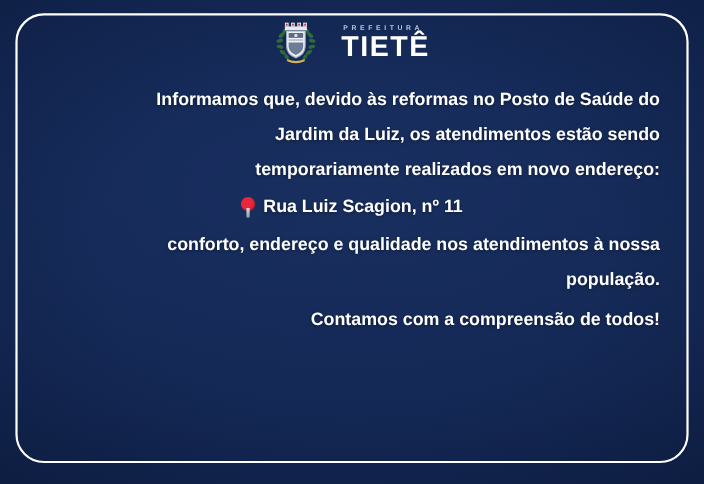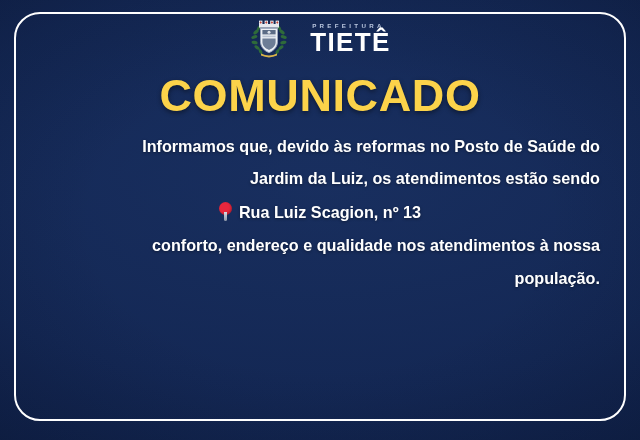--- a/index.html
+++ b/index.html
@@ -258,34 +258,35 @@
           <path d="M12 35.6 Q20 39.4 28 35.6 L28 37.6 Q20 41.2 12 37.6 Z" fill="#d9b44a"></path>
         </svg>
       </span>
 
       <span class="logo-text">
         <span class="logo-pref">PREFEITURA</span>
         <span class="logo-tiete">TIETÊ</span>
       </span>
     </div>
 
-    <div class="headline">COMUNICADO</div>
 
     <div class="body-block">
 
       <p class="body-line">Informamos que, devido às reformas no Posto de Saúde do</p>
       <p class="body-line">Jardim da Luiz, os atendimentos estão sendo</p>
+      <p class="body-line">temporariamente realizados em novo endereço:</p>
 
       <p class="body-line addr-line">
         <span class="pin">
           <span class="head"></span>
             <span class="needle"></span>
         </span>
-        <span>Rua Luiz Scagion, nº 13</span>
+        <span>Rua Luiz Scagion, nº 11</span>
       </p>
 
       <p class="body-line">conforto, endereço e qualidade nos atendimentos à nossa</p>
       <p class="body-line">população.</p>
 
+      <p class="body-line gap-before">Contamos com a compreensão de todos!</p>
     </div>
 
   </div>
 </div>
 
 </body></html>

